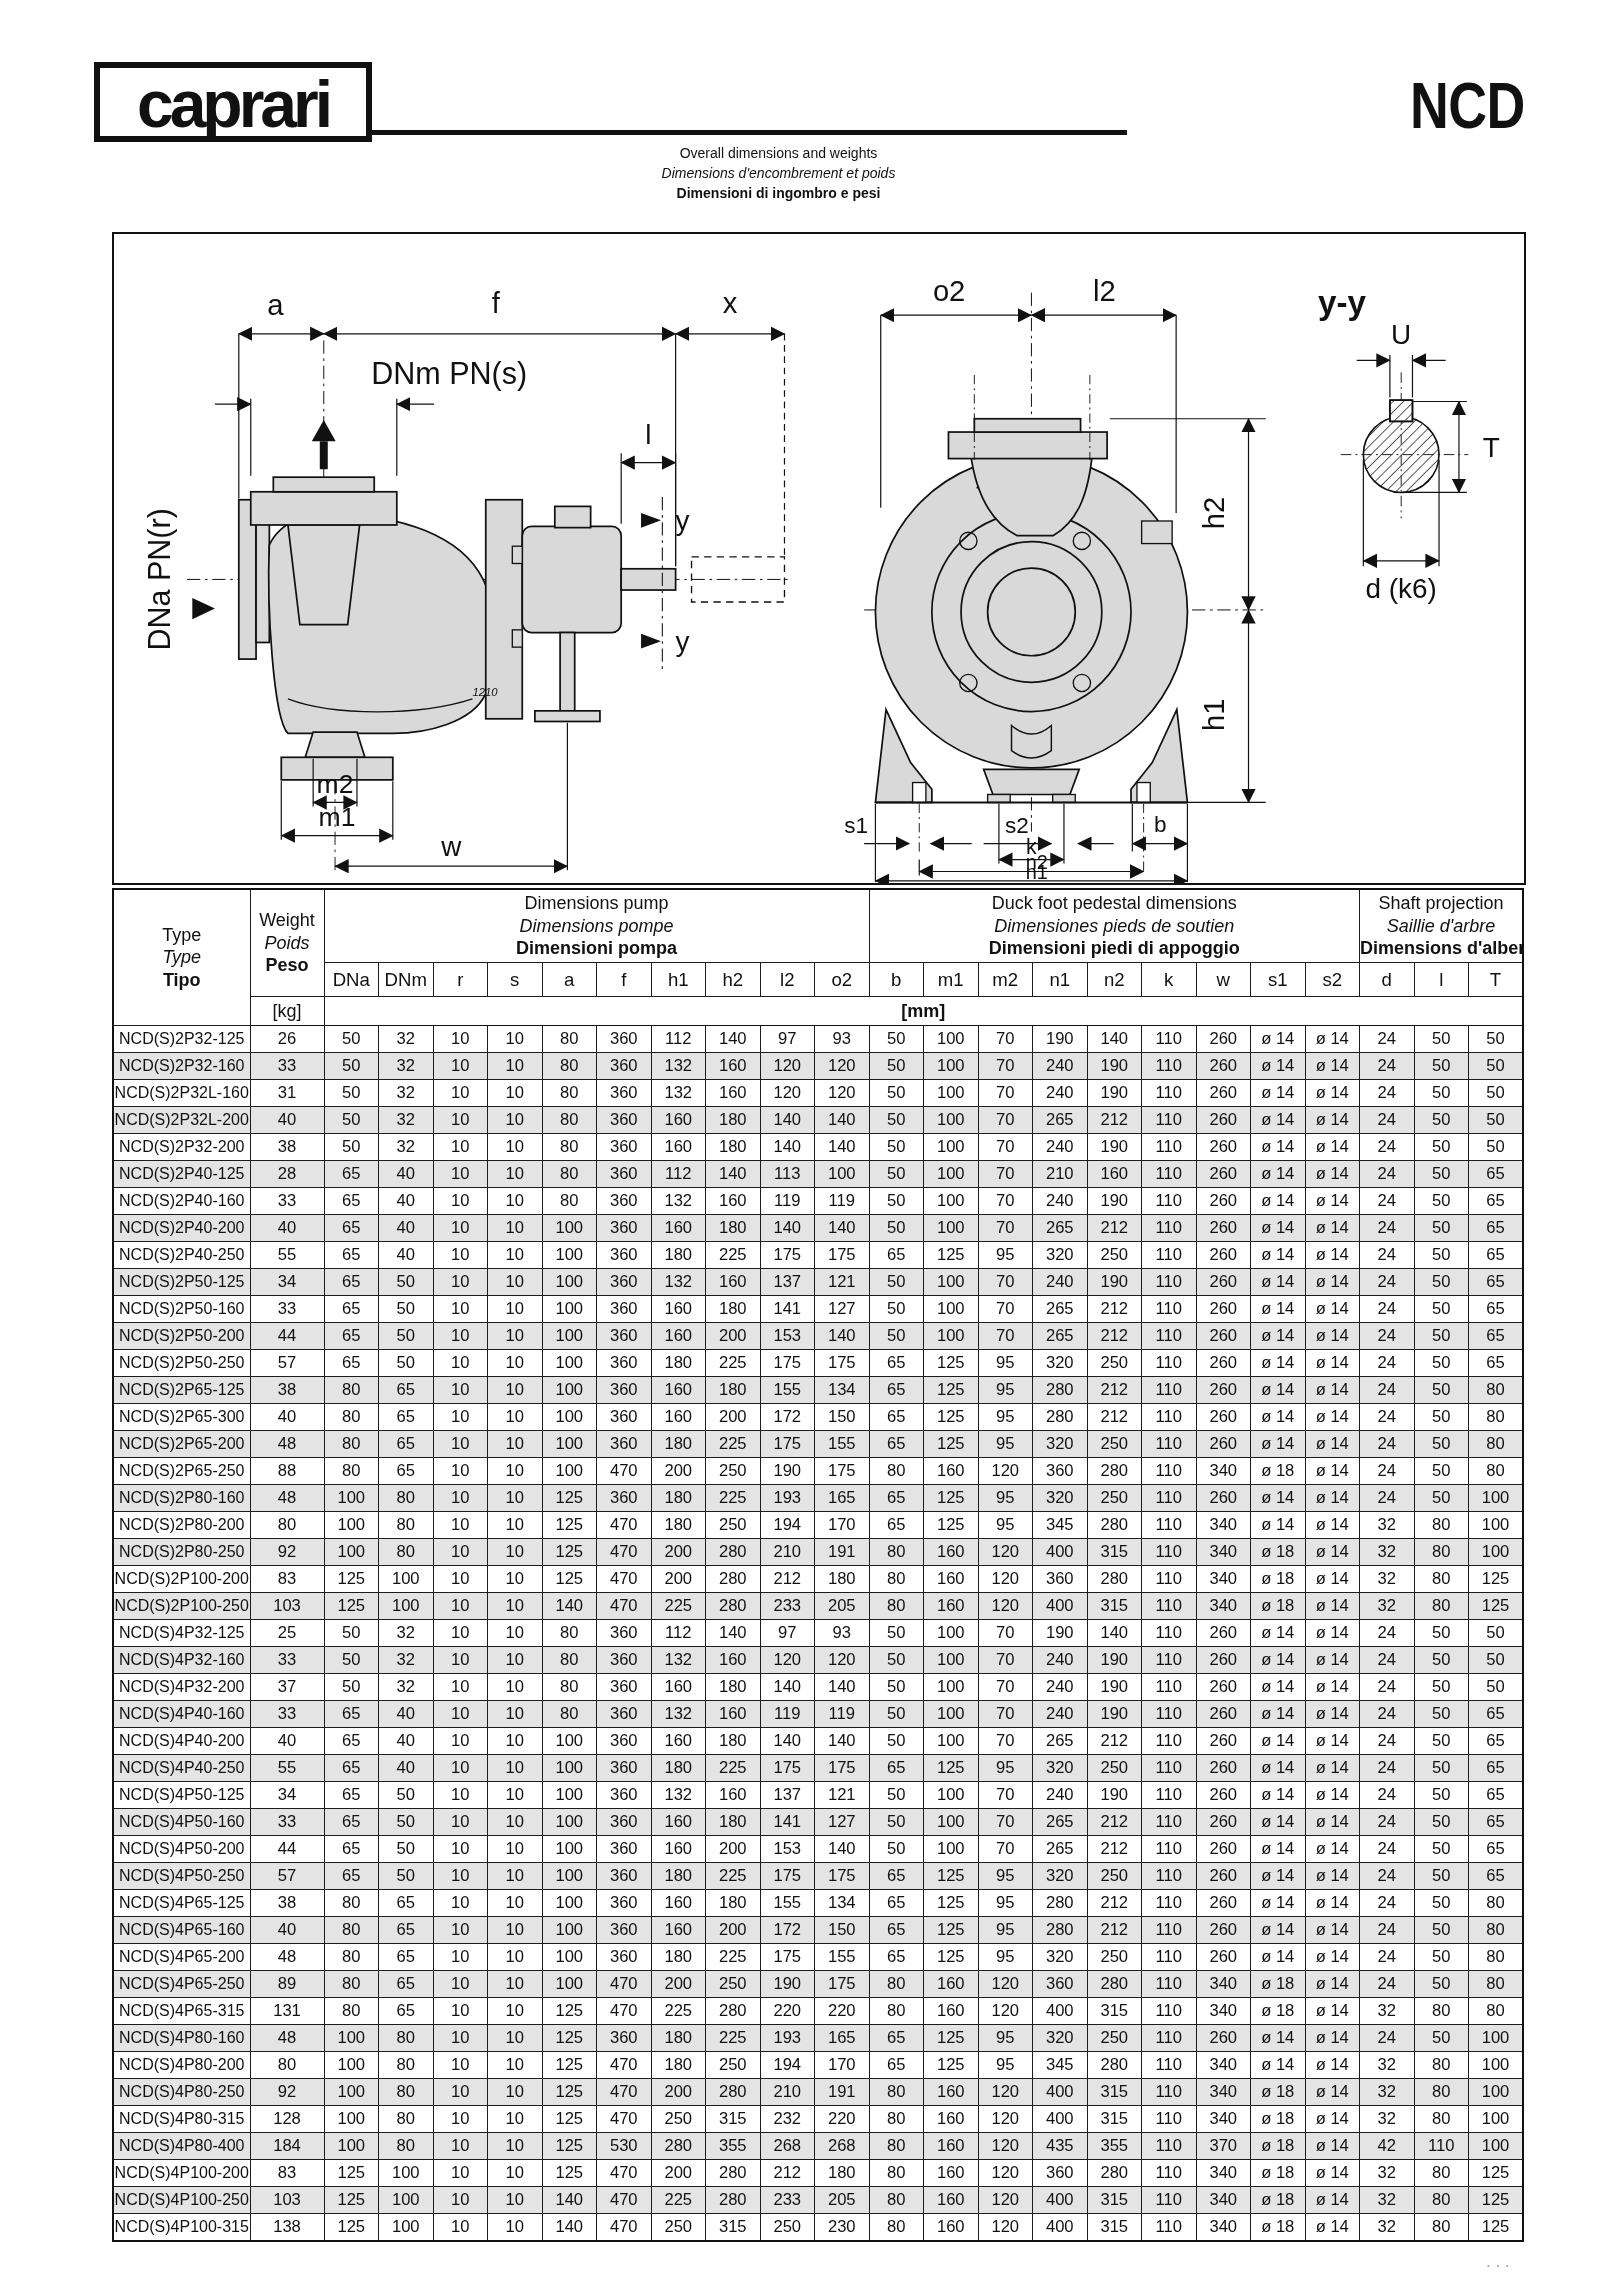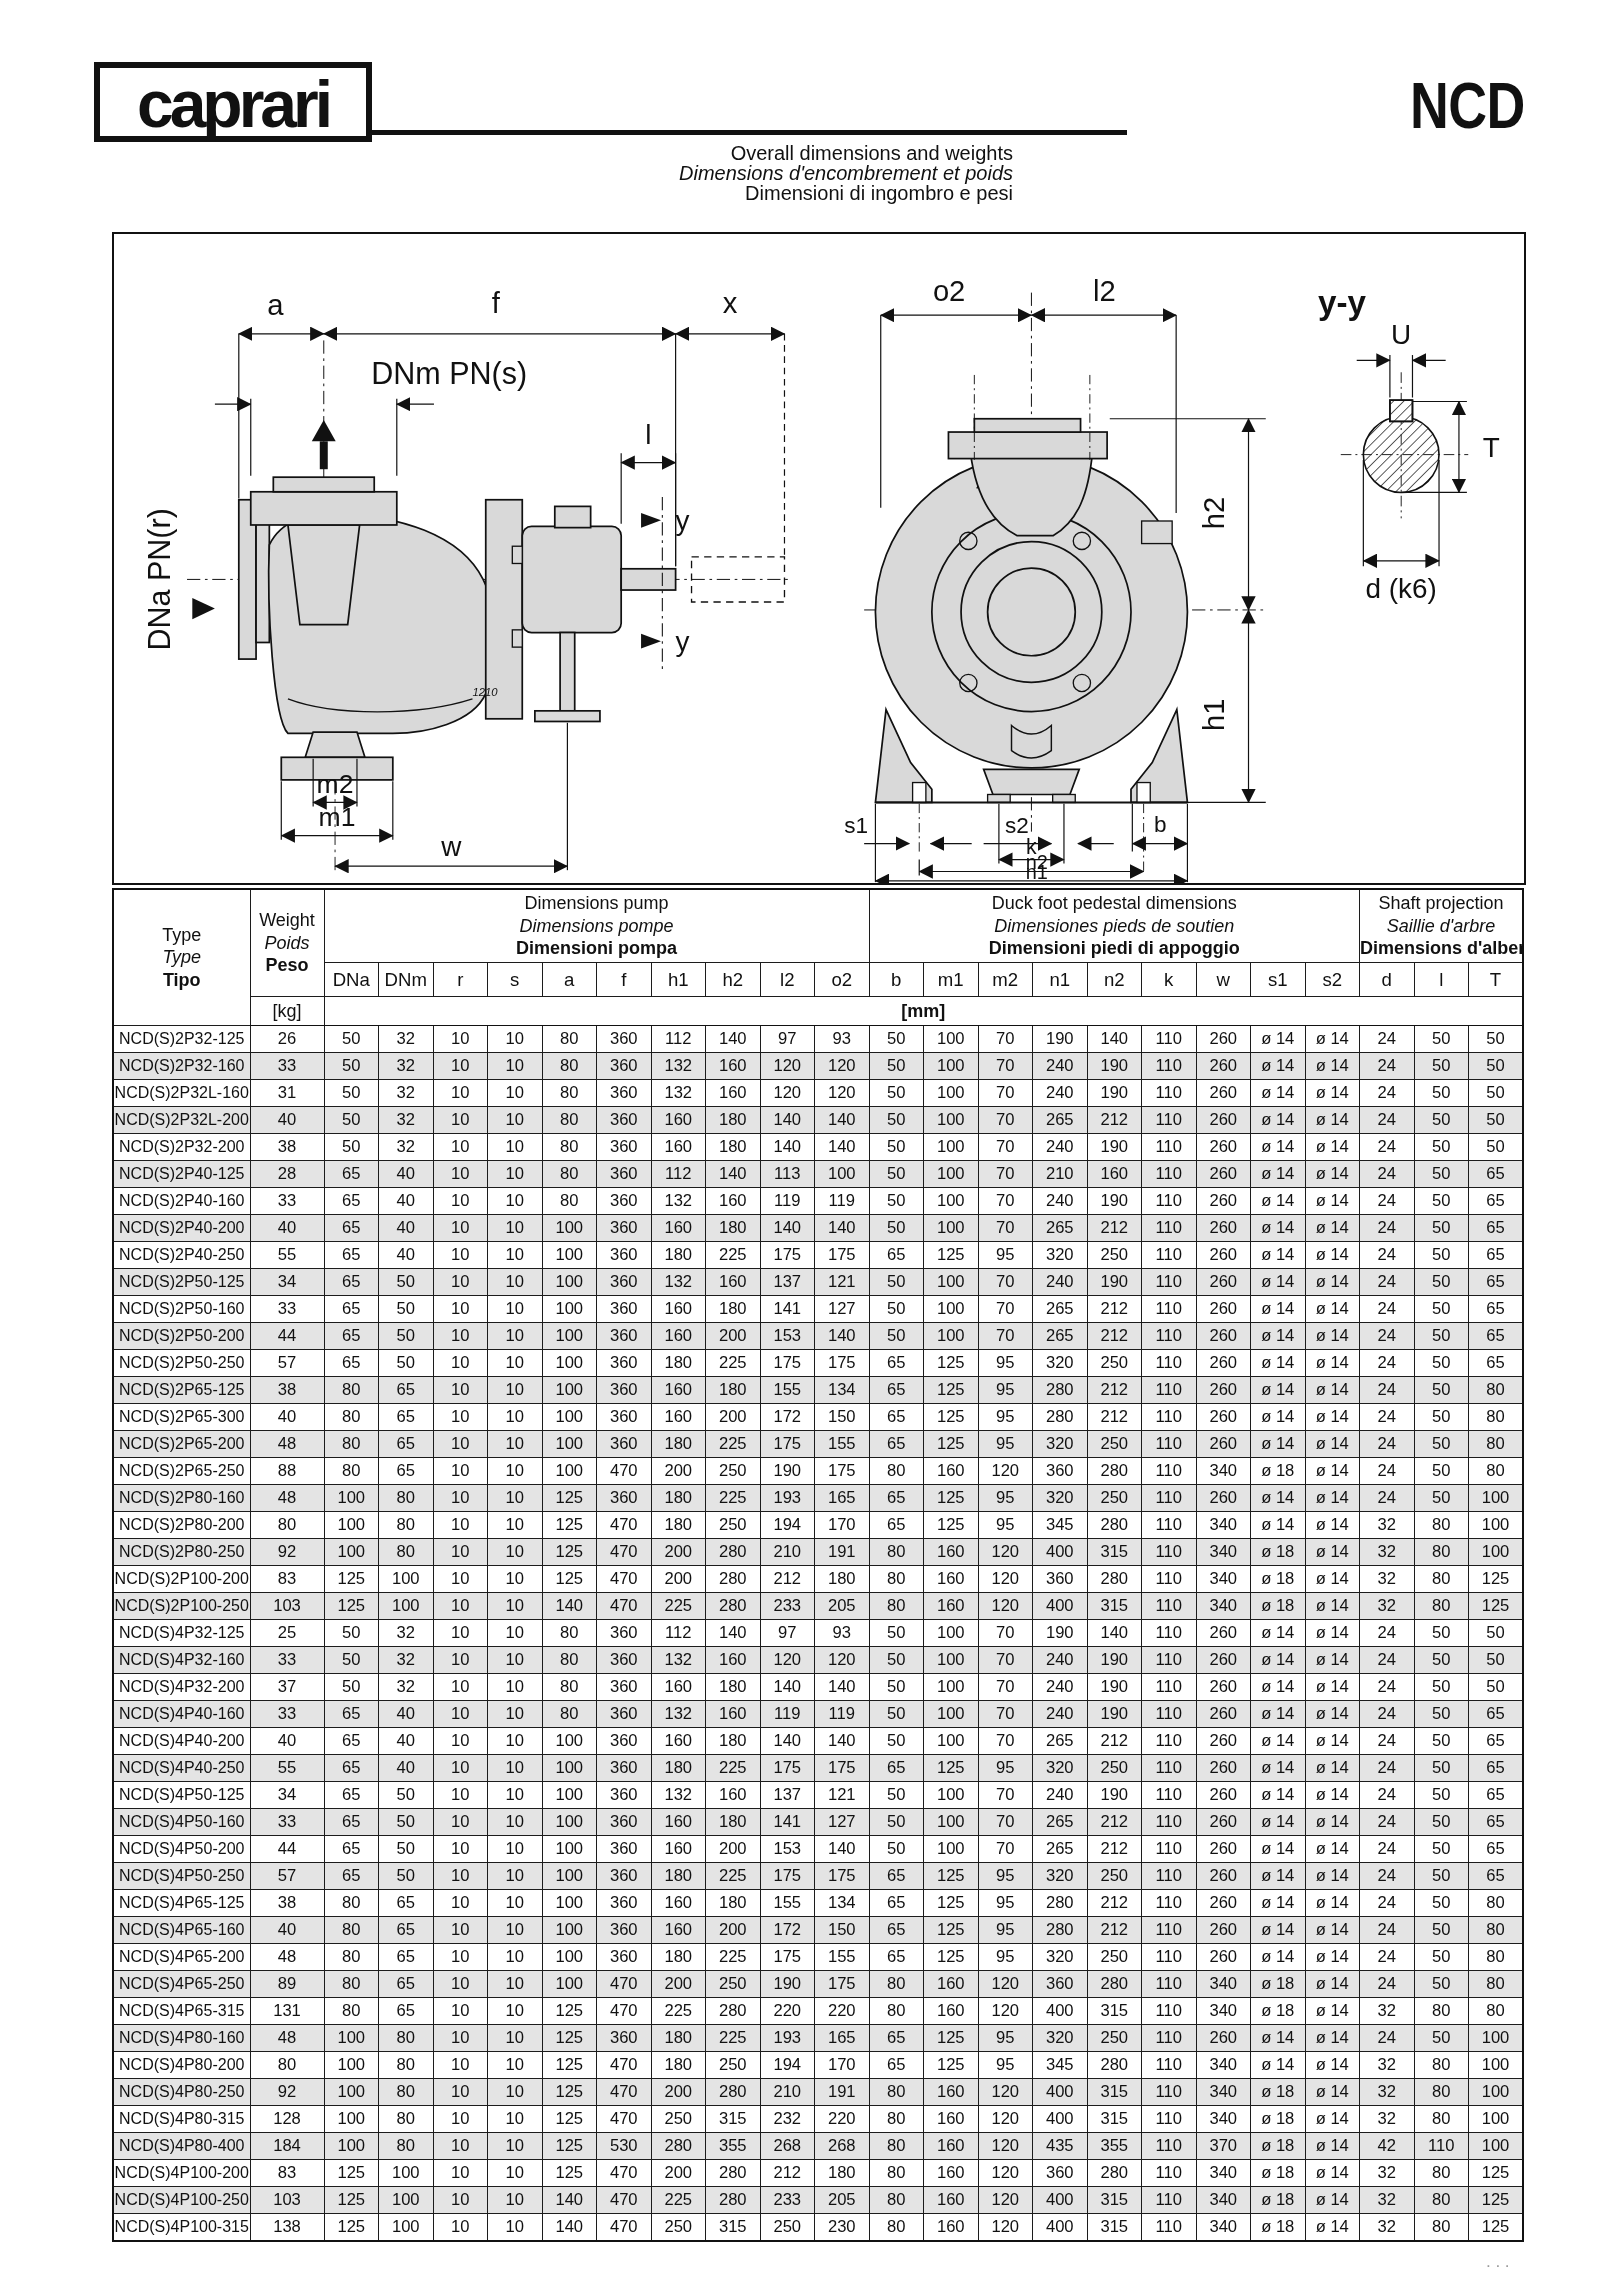--- a/index.html
+++ b/index.html
@@ -16,25 +16,25 @@
   .logo-text{
     font-size:66px;font-weight:bold;letter-spacing:-4px;line-height:.9;
     transform:translateY(2.7px);
   }
   .header-rule{position:absolute;left:367px;top:130px;width:760px;height:4.6px;background:#111;}
   .product-code{
     position:absolute;left:1410px;top:69px;font-size:64px;font-weight:bold;
     transform:scaleX(.84);transform-origin:left top;letter-spacing:-0.7px;
   }
   .subtitle{
-    position:absolute;left:544px;top:143px;width:469px;text-align:right;
-    font-size:20px;line-height:20px;
+    position:absolute;left:544px;top:143px;width:469px;text-align:center;
+    font-size:14px;line-height:20px;
   }
   .subtitle .fr{font-style:italic;}
-  .subtitle .it{font-weight:normal;}
+  .subtitle .it{font-weight:bold;}
   
   .drawing-box{
     position:absolute;left:112px;top:232px;width:1410px;height:649px;
     border:2px solid #111;box-sizing:content-box;background:#fff;
   }
   svg text{font-family:"Liberation Sans",sans-serif;fill:#111;}
   
   table.dim-table{
     position:absolute;left:112px;top:888px;width:1412px;
     border-collapse:collapse;table-layout:fixed;border:2.7px solid #111;

